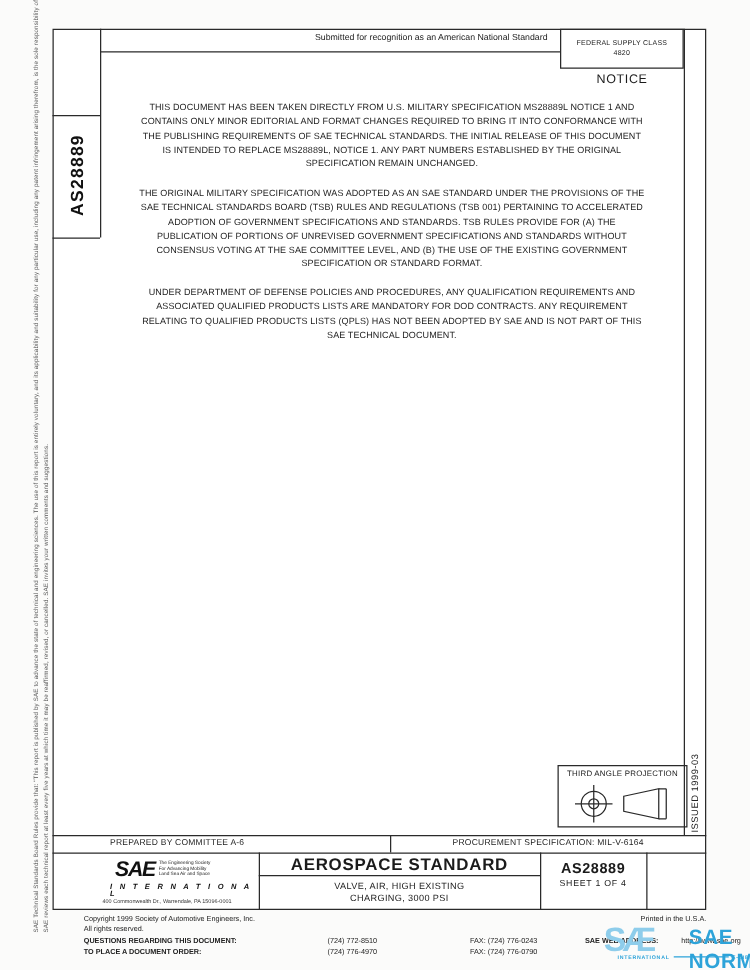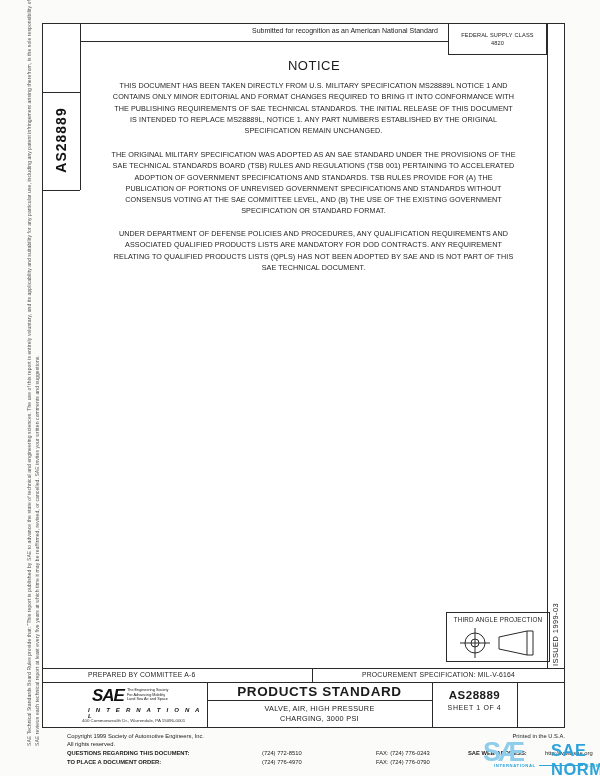--- a/index.html
+++ b/index.html
@@ -21,21 +21,21 @@
   
   .banner{left:142px;top:27px;width:296px;font-size:7px;text-align:right;color:#222;}
   .banner-underline{left:80px;top:41px;width:368px;border-top:1px solid #2a2a2a;height:0;}
   .fsc-box{left:448px;top:23px;width:99px;height:32px;border:1px solid #2a2a2a;box-sizing:border-box;
            display:flex;flex-direction:column;align-items:center;justify-content:center;gap:2px;}
   .fsc-box div{font-size:5.6px;letter-spacing:.2px;text-align:center;color:#222;}
   
   .vline{border-left:1px solid #2a2a2a;width:0;}
   .hline{border-top:1px solid #2a2a2a;height:0;}
   
-  .notice-title{left:110px;top:58px;width:408px;text-align:center;font-size:13px;letter-spacing:.5px;}
+  .notice-title{left:110px;top:58px;width:408px;text-align:right;font-size:10px;letter-spacing:.5px;}
   .para{left:110px;width:407px;font-size:7.2px;line-height:11.3px;letter-spacing:.1px;text-align:center;color:#1c1c1c;}
   
   .ta-box{left:446px;top:612px;width:104px;height:50px;border:1px solid #2a2a2a;box-sizing:border-box;}
   .ta-label{position:absolute;top:3px;left:0;width:100%;text-align:center;font-size:6.3px;letter-spacing:.2px;}
   
   .cell-label{font-size:6.8px;letter-spacing:.2px;color:#1c1c1c;}
   .aero-std{font-size:13.5px;font-weight:bold;letter-spacing:.6px;text-align:center;}
   .std-title{font-size:7.3px;letter-spacing:.3px;text-align:center;line-height:10px;}
   .doc-num{font-size:11.5px;font-weight:bold;letter-spacing:.5px;text-align:center;}
   .sheet{font-size:7px;letter-spacing:.6px;text-align:center;}
@@ -115,23 +115,23 @@
     <span style="display:flex;flex-direction:column;padding-top:2px;">
       <span class="sae-tag">The Engineering Society</span>
       <span class="sae-tag">For Advancing Mobility</span>
       <span class="sae-tag">Land Sea Air and Space</span>
     </span>
   </div>
   <div class="sae-intl" style="position:absolute;left:46px;top:25px;">I N T E R N A T I O N A L</div>
   <div class="sae-addr" style="position:absolute;left:40px;top:36px;">400 Commonwealth Dr., Warrendale, PA 15096-0001</div>
 </div>
 
-<div class="abs aero-std" style="left:207px;top:684px;width:225px;">PRODUCTS STANDARD</div>
+<div class="abs aero-std" style="left:207px;top:684px;width:225px;">AEROSPACE STANDARD</div>
 <div class="abs hline" style="left:207px;top:700px;width:225px;"></div>
-<div class="abs std-title" style="left:207px;top:704px;width:225px;">VALVE, AIR, HIGH PRESSURE</div>
+<div class="abs std-title" style="left:207px;top:704px;width:225px;">VALVE, AIR, HIGH EXISTING</div>
 <div class="abs std-title" style="left:207px;top:714px;width:225px;">CHARGING, 3000 PSI</div>
 
 <div class="abs doc-num" style="left:432px;top:689px;width:85px;">AS28889</div>
 <div class="abs sheet" style="left:432px;top:704px;width:85px;">SHEET 1 OF 4</div>
 
 <div class="abs foot" style="left:67px;top:733px;">Copyright 1999 Society of Automotive Engineers, Inc.</div>
 <div class="abs foot" style="left:67px;top:741px;">All rights reserved.</div>
 <div class="abs foot" style="left:480px;top:733px;width:85px;text-align:right;">Printed in the U.S.A.</div>
 
 <div class="abs foot b" style="left:67px;top:750px;">QUESTIONS REGARDING THIS DOCUMENT:</div>

